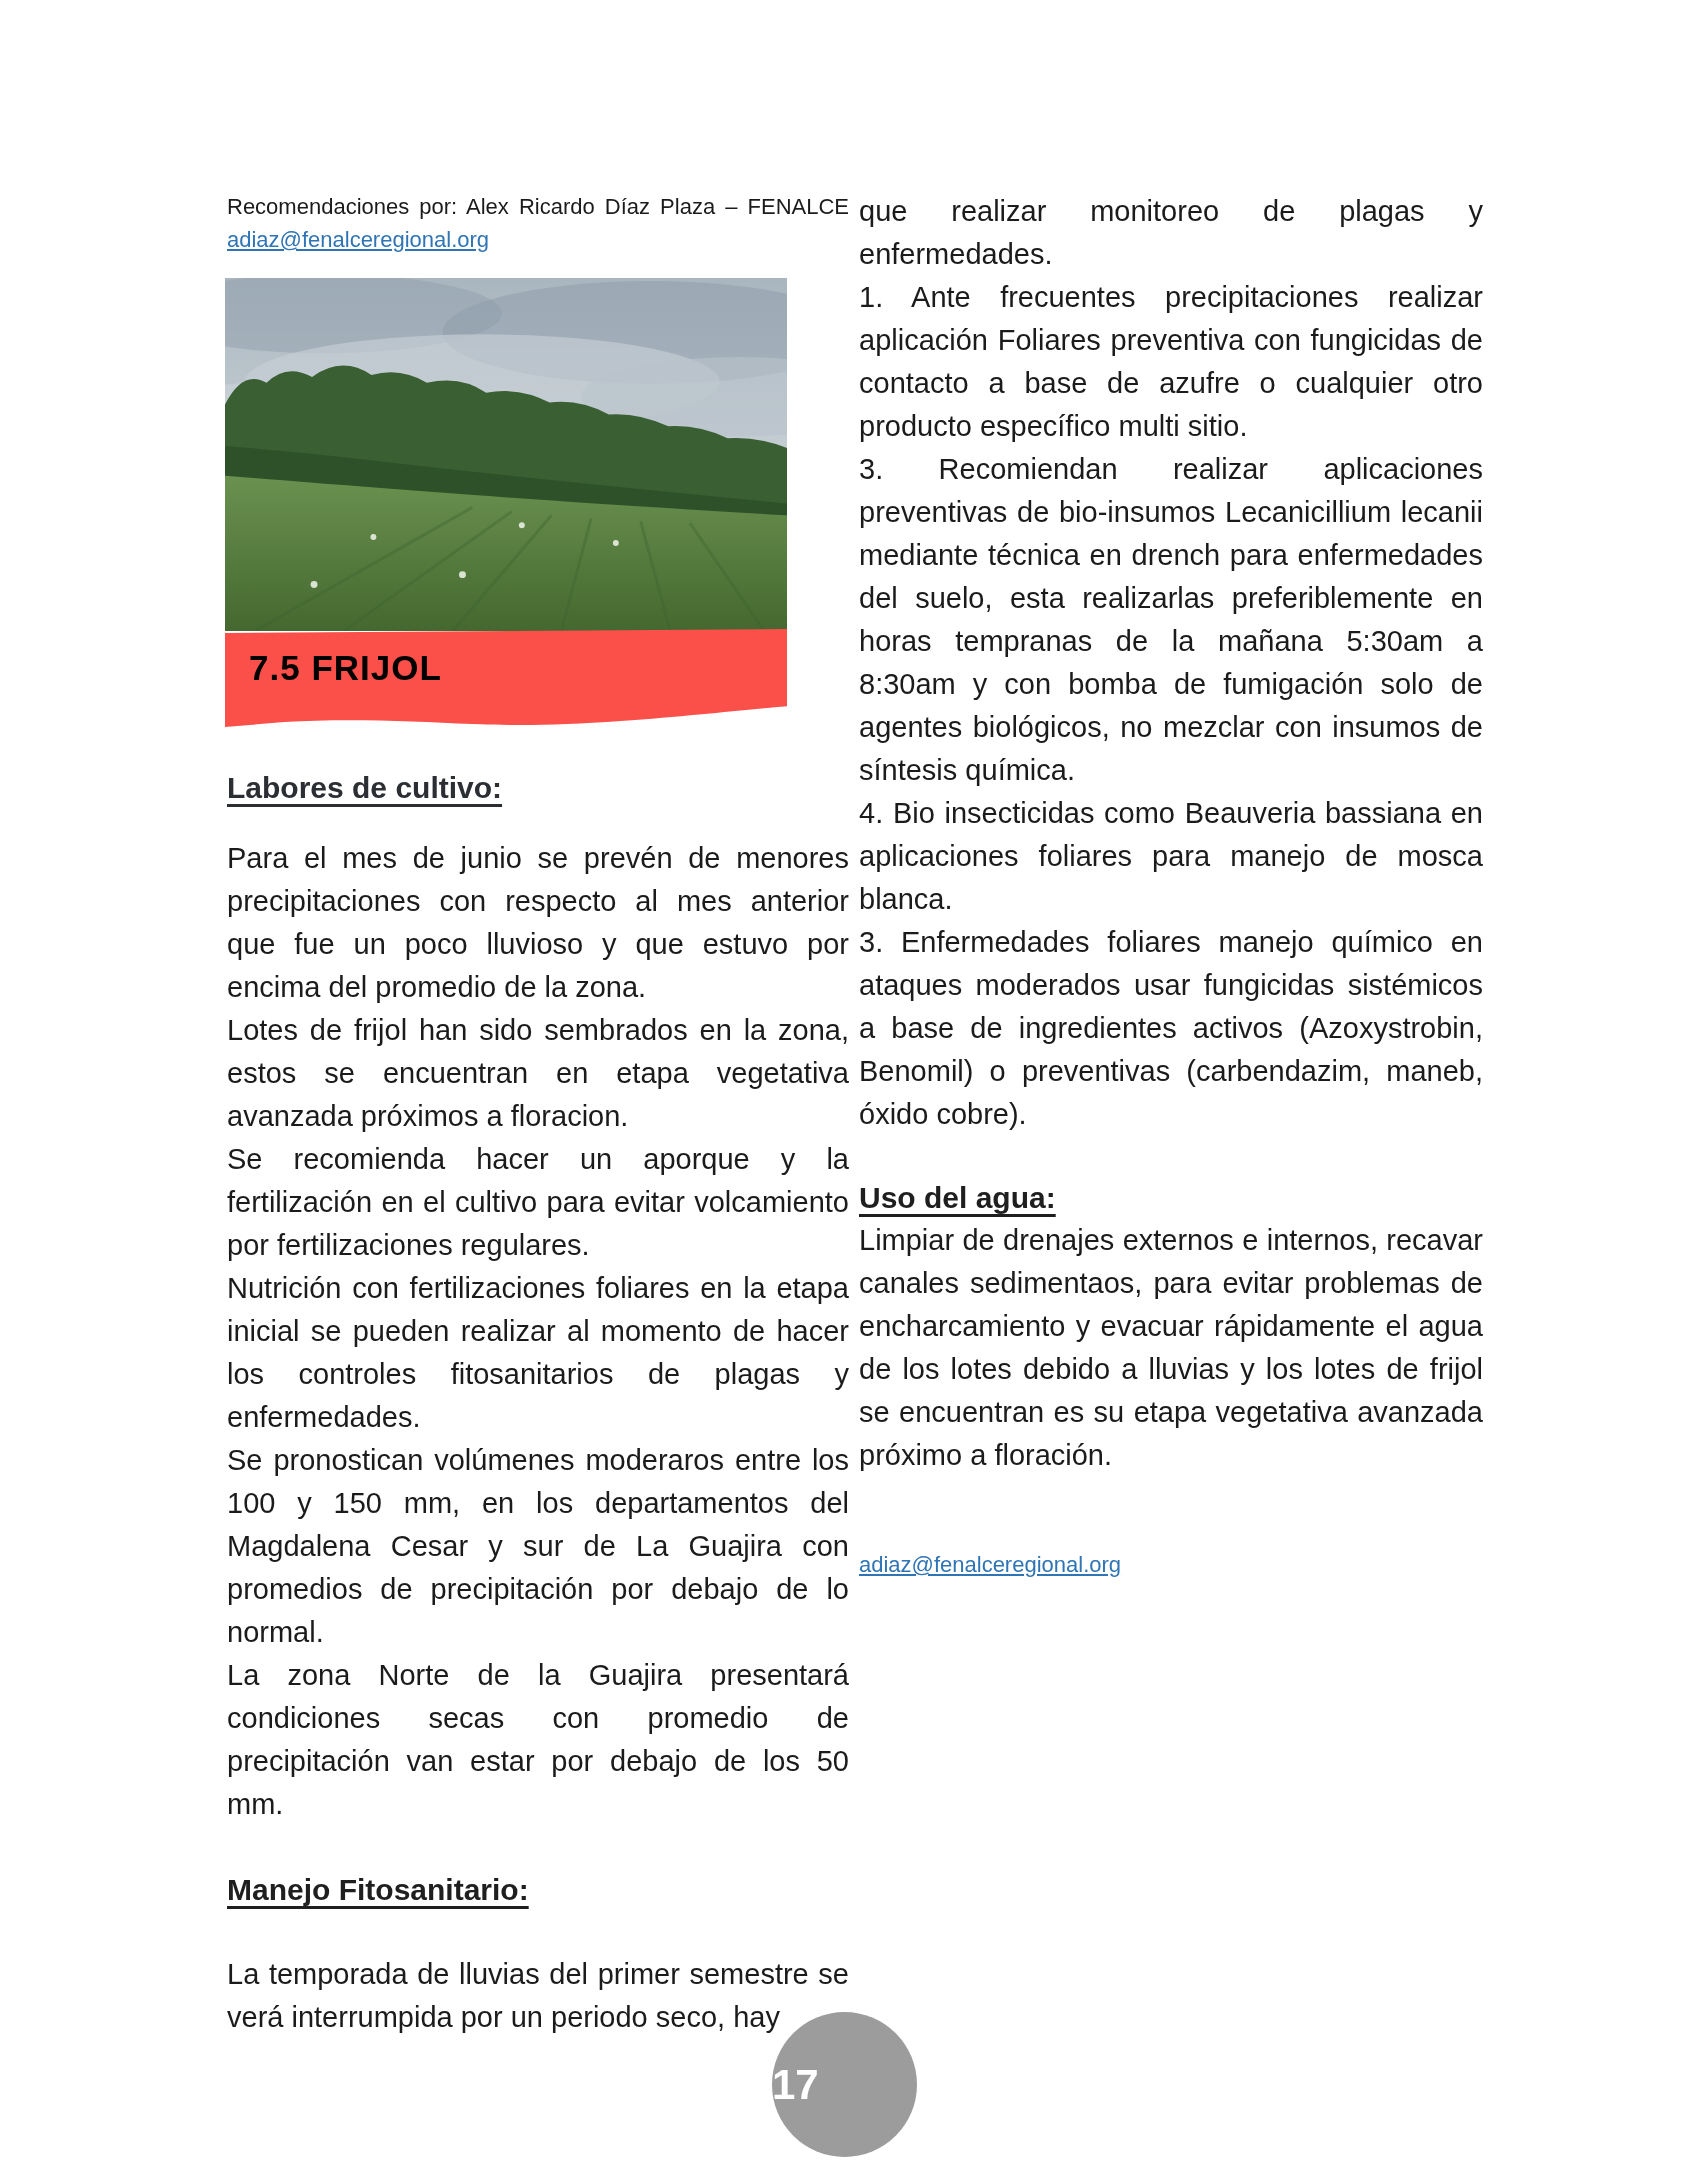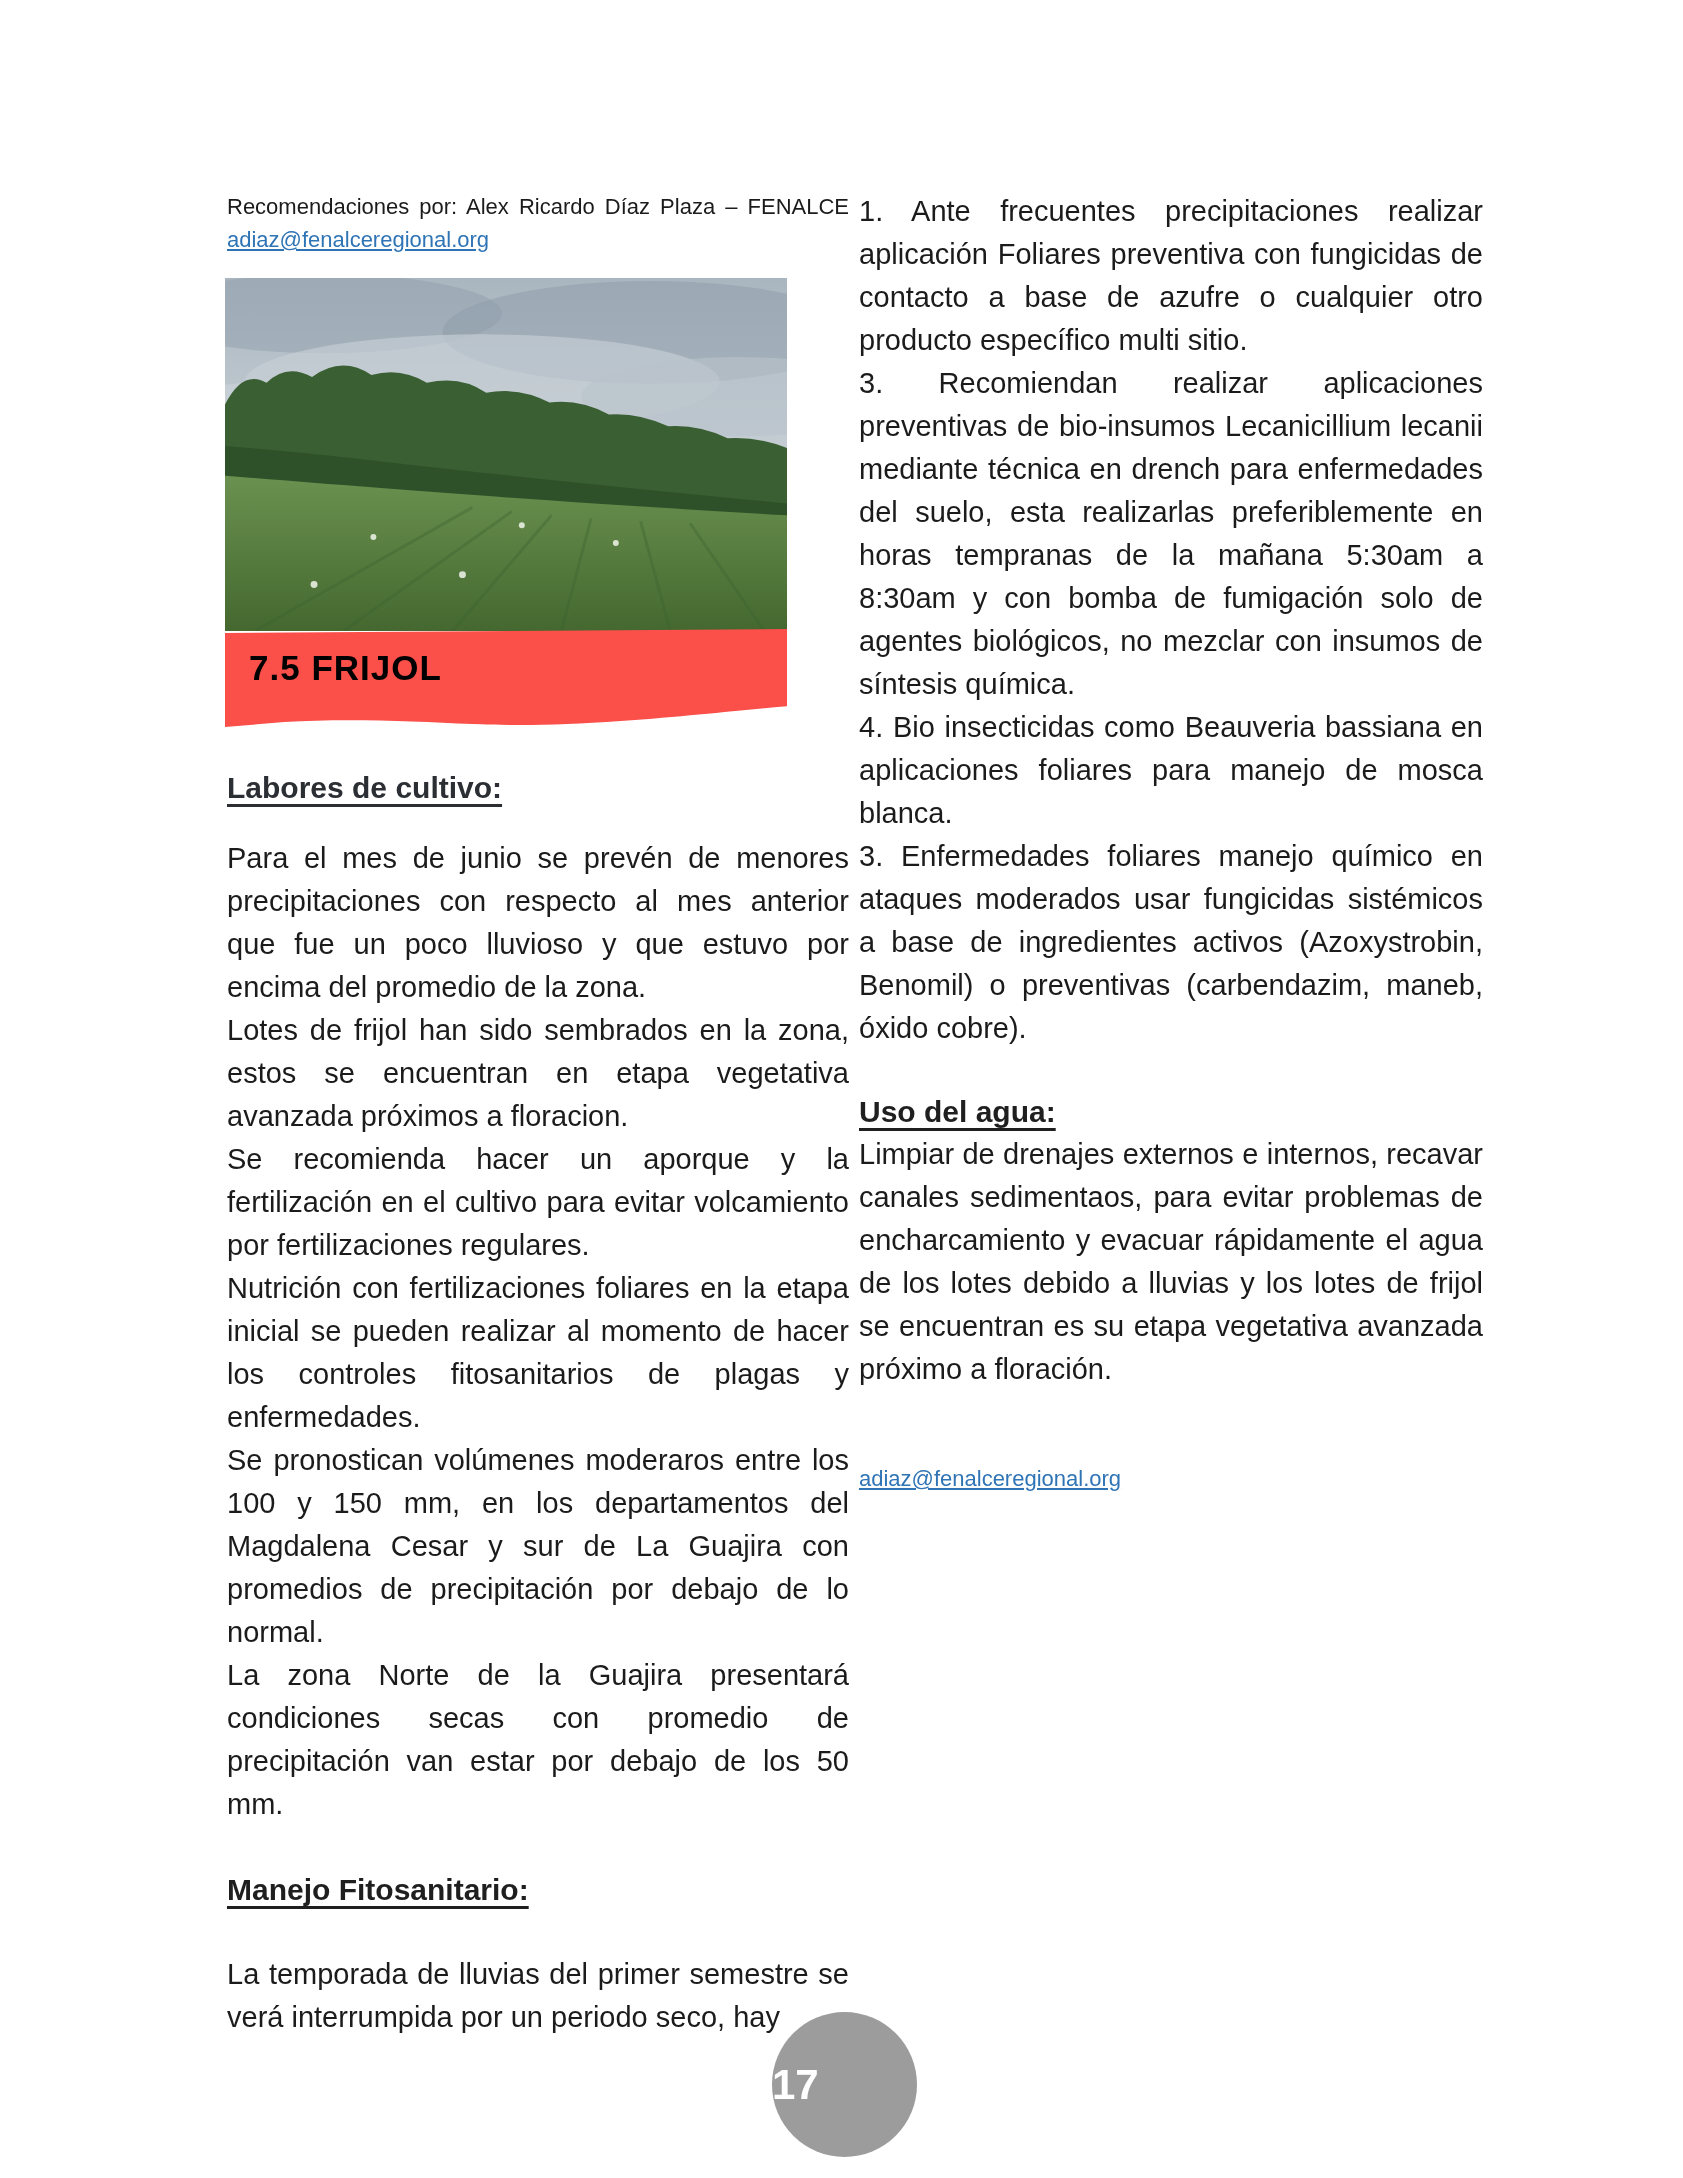--- a/index.html
+++ b/index.html
@@ -170,20 +170,21 @@
     <p class="body-text">Se pronostican volúmenes moderaros entre los 100 y 150 mm, en los departamentos del Magdalena Cesar y sur de La Guajira con promedios de precipitación por debajo de lo normal.</p>
     <p class="body-text">La zona Norte de la Guajira presentará condiciones secas con promedio de precipitación van estar por debajo de los 50 mm.</p>
 
     <h2 class="doc-heading manejo">Manejo Fitosanitario:</h2>
 
     <p class="body-text">La temporada de lluvias del primer semestre se verá interrumpida por un periodo seco, hay</p>
   </div>
 
   <div class="col right">
 
+    <p class="body-text">que realizar monitoreo de plagas y enfermedades.</p>
     <p class="body-text">1. Ante frecuentes precipitaciones realizar aplicación Foliares preventiva con fungicidas de contacto a base de azufre o cualquier otro producto específico multi sitio.</p>
     <p class="body-text">3. Recomiendan realizar aplicaciones preventivas de bio-insumos Lecanicillium lecanii mediante técnica en drench para enfermedades del suelo, esta realizarlas preferiblemente en horas tempranas de la mañana 5:30am a 8:30am y con bomba de fumigación solo de agentes biológicos, no mezclar con insumos de síntesis química.</p>
     <p class="body-text">4. Bio insecticidas como Beauveria bassiana en aplicaciones foliares para manejo de mosca blanca.</p>
     <p class="body-text">3. Enfermedades foliares manejo químico en ataques moderados usar fungicidas sistémicos a base de ingredientes activos (Azoxystrobin, Benomil) o preventivas (carbendazim, maneb, óxido cobre).</p>
 
     <h2 class="doc-heading agua">Uso del agua:</h2>
 
     <p class="body-text">Limpiar de drenajes externos e internos, recavar canales sedimentaos, para evitar problemas de encharcamiento y evacuar rápidamente el agua de los lotes debido a lluvias y los lotes de frijol se encuentran es su etapa vegetativa avanzada próximo a floración.</p>
 
     <p class="small-text footer-byline">

